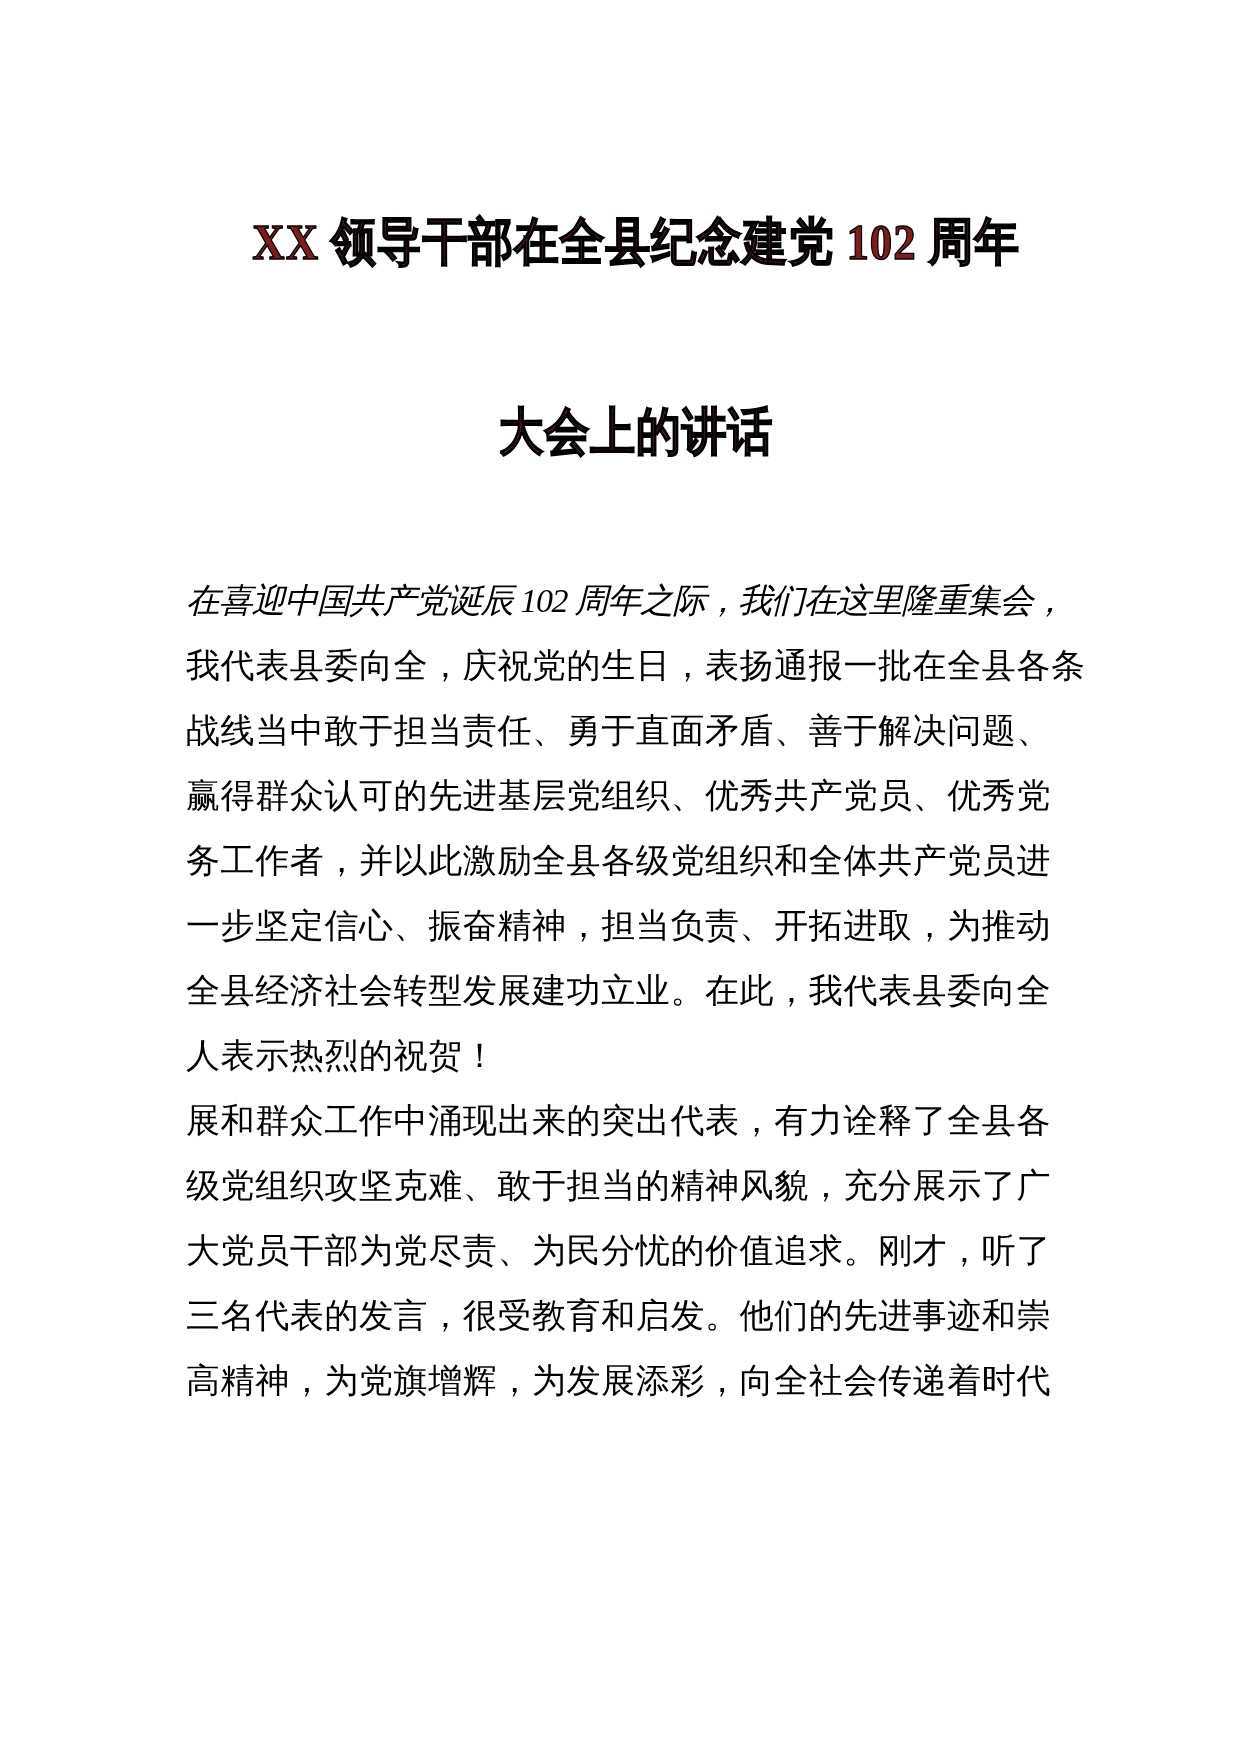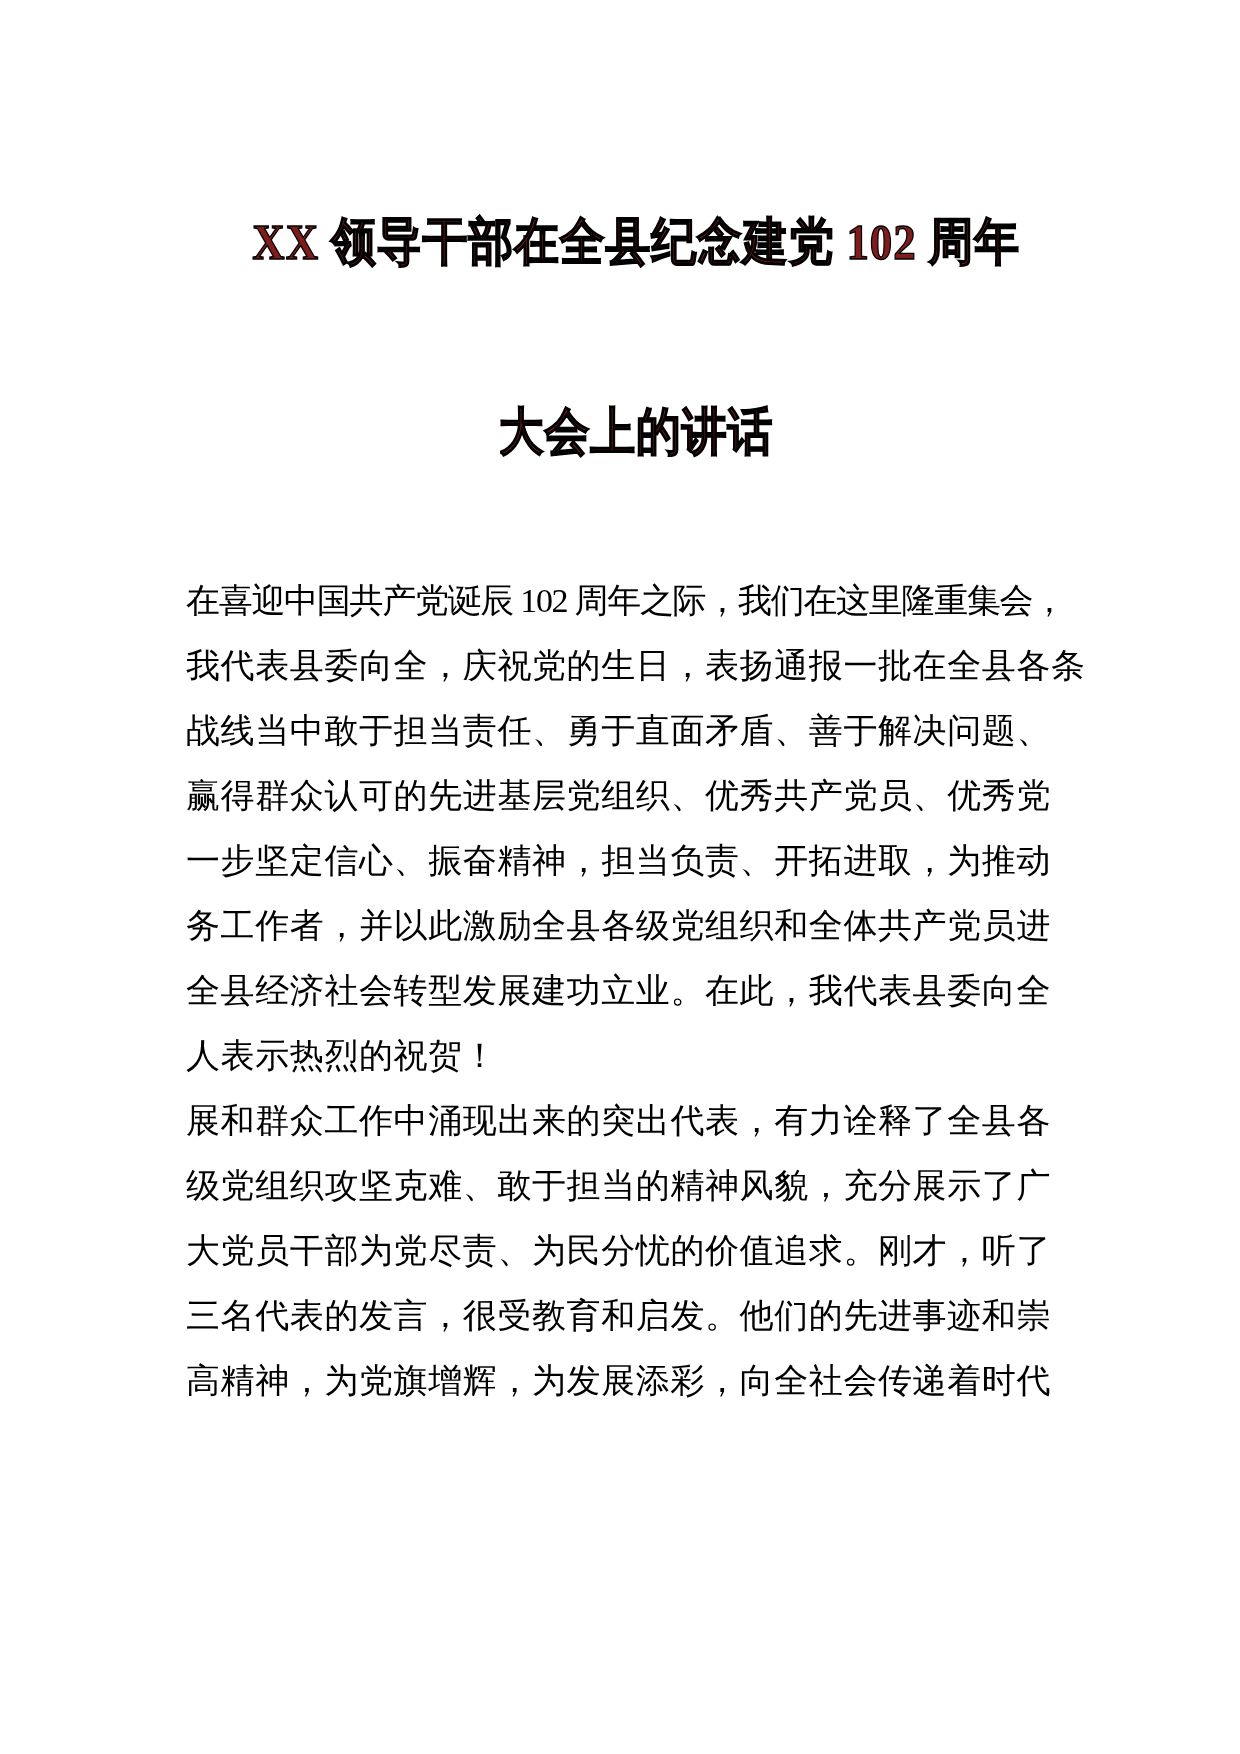--- a/index.html
+++ b/index.html
@@ -46,38 +46,38 @@
   }
   .body-line {
     height: 65px;
     line-height: 65px;
     font-size: 34px;
     letter-spacing: 0.6px;
     white-space: pre;
     color: #000000;
   }
   
-  .body-text .body-line:first-child { letter-spacing: -1.3px; }
+  .body-text .body-line:first-child { letter-spacing: -1.3px; font-style: italic; }
 </style>
 </head>
 <body>
 
 <div class="page">
 
   <h1 class="doc-title title-line1"><span class="title-text">XX 领导干部在全县纪念建党 102 周年</span></h1>
 
   <h1 class="doc-title title-line2"><span class="title-text">大会上的讲话</span></h1>
 
   <div class="body-text">
       <div class="body-line">在喜迎中国共产党诞辰 102 周年之际，我们在这里隆重集会，</div>
       <div class="body-line">我代表县委向全，庆祝党的生日，表扬通报一批在全县各条</div>
       <div class="body-line">战线当中敢于担当责任、勇于直面矛盾、善于解决问题、</div>
       <div class="body-line">赢得群众认可的先进基层党组织、优秀共产党员、优秀党</div>
+      <div class="body-line">务工作者，并以此激励全县各级党组织和全体共产党员进</div>
       <div class="body-line">一步坚定信心、振奋精神，担当负责、开拓进取，为推动</div>
-      <div class="body-line">务工作者，并以此激励全县各级党组织和全体共产党员进</div>
       <div class="body-line">全县经济社会转型发展建功立业。在此，我代表县委向全</div>
       <div class="body-line">人表示热烈的祝贺！</div>
       <div class="body-line">展和群众工作中涌现出来的突出代表，有力诠释了全县各</div>
       <div class="body-line">级党组织攻坚克难、敢于担当的精神风貌，充分展示了广</div>
       <div class="body-line">大党员干部为党尽责、为民分忧的价值追求。刚才，听了</div>
       <div class="body-line">三名代表的发言，很受教育和启发。他们的先进事迹和崇</div>
       <div class="body-line">高精神，为党旗增辉，为发展添彩，向全社会传递着时代</div>
     </div>
 
 </div>

